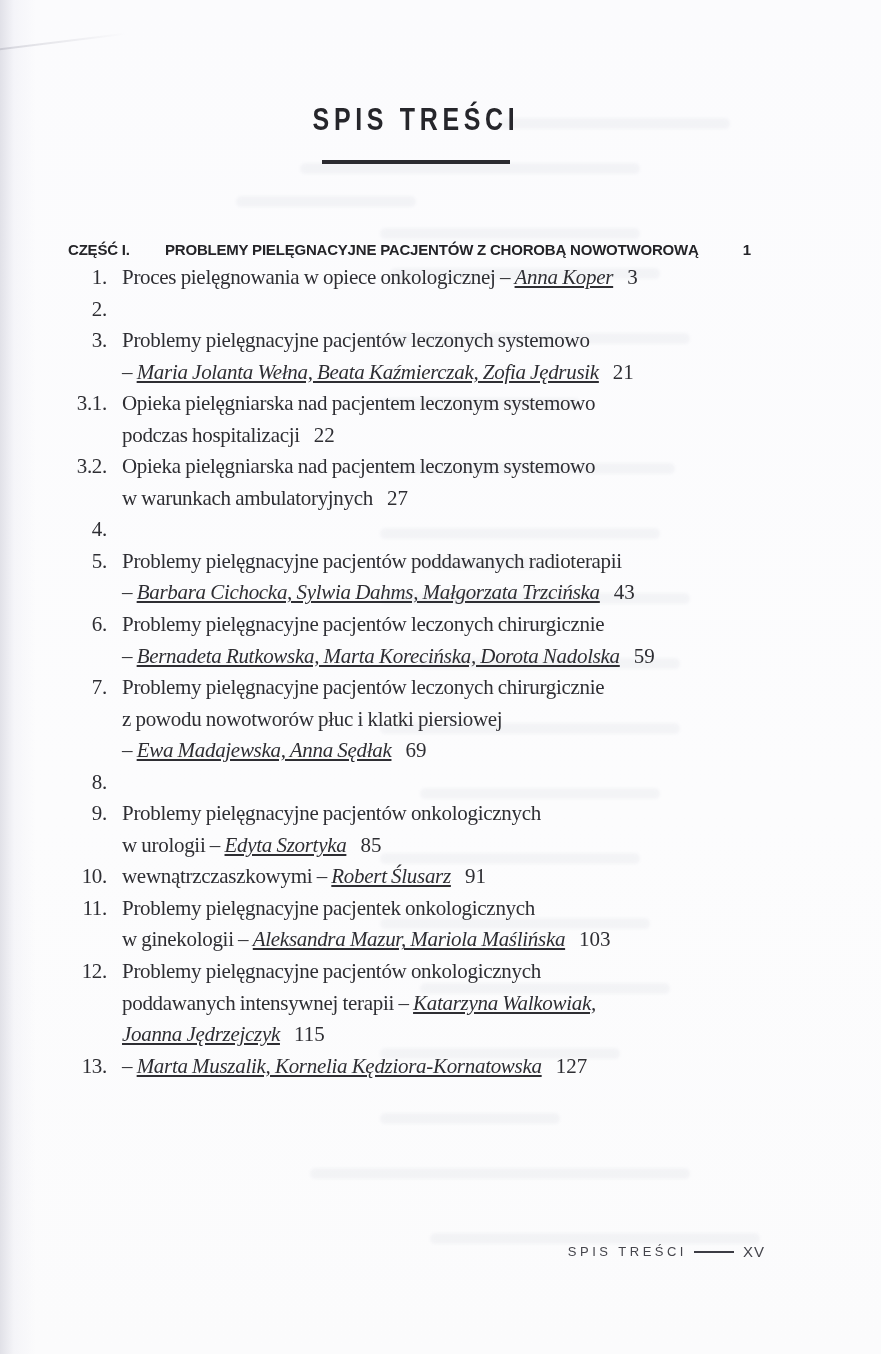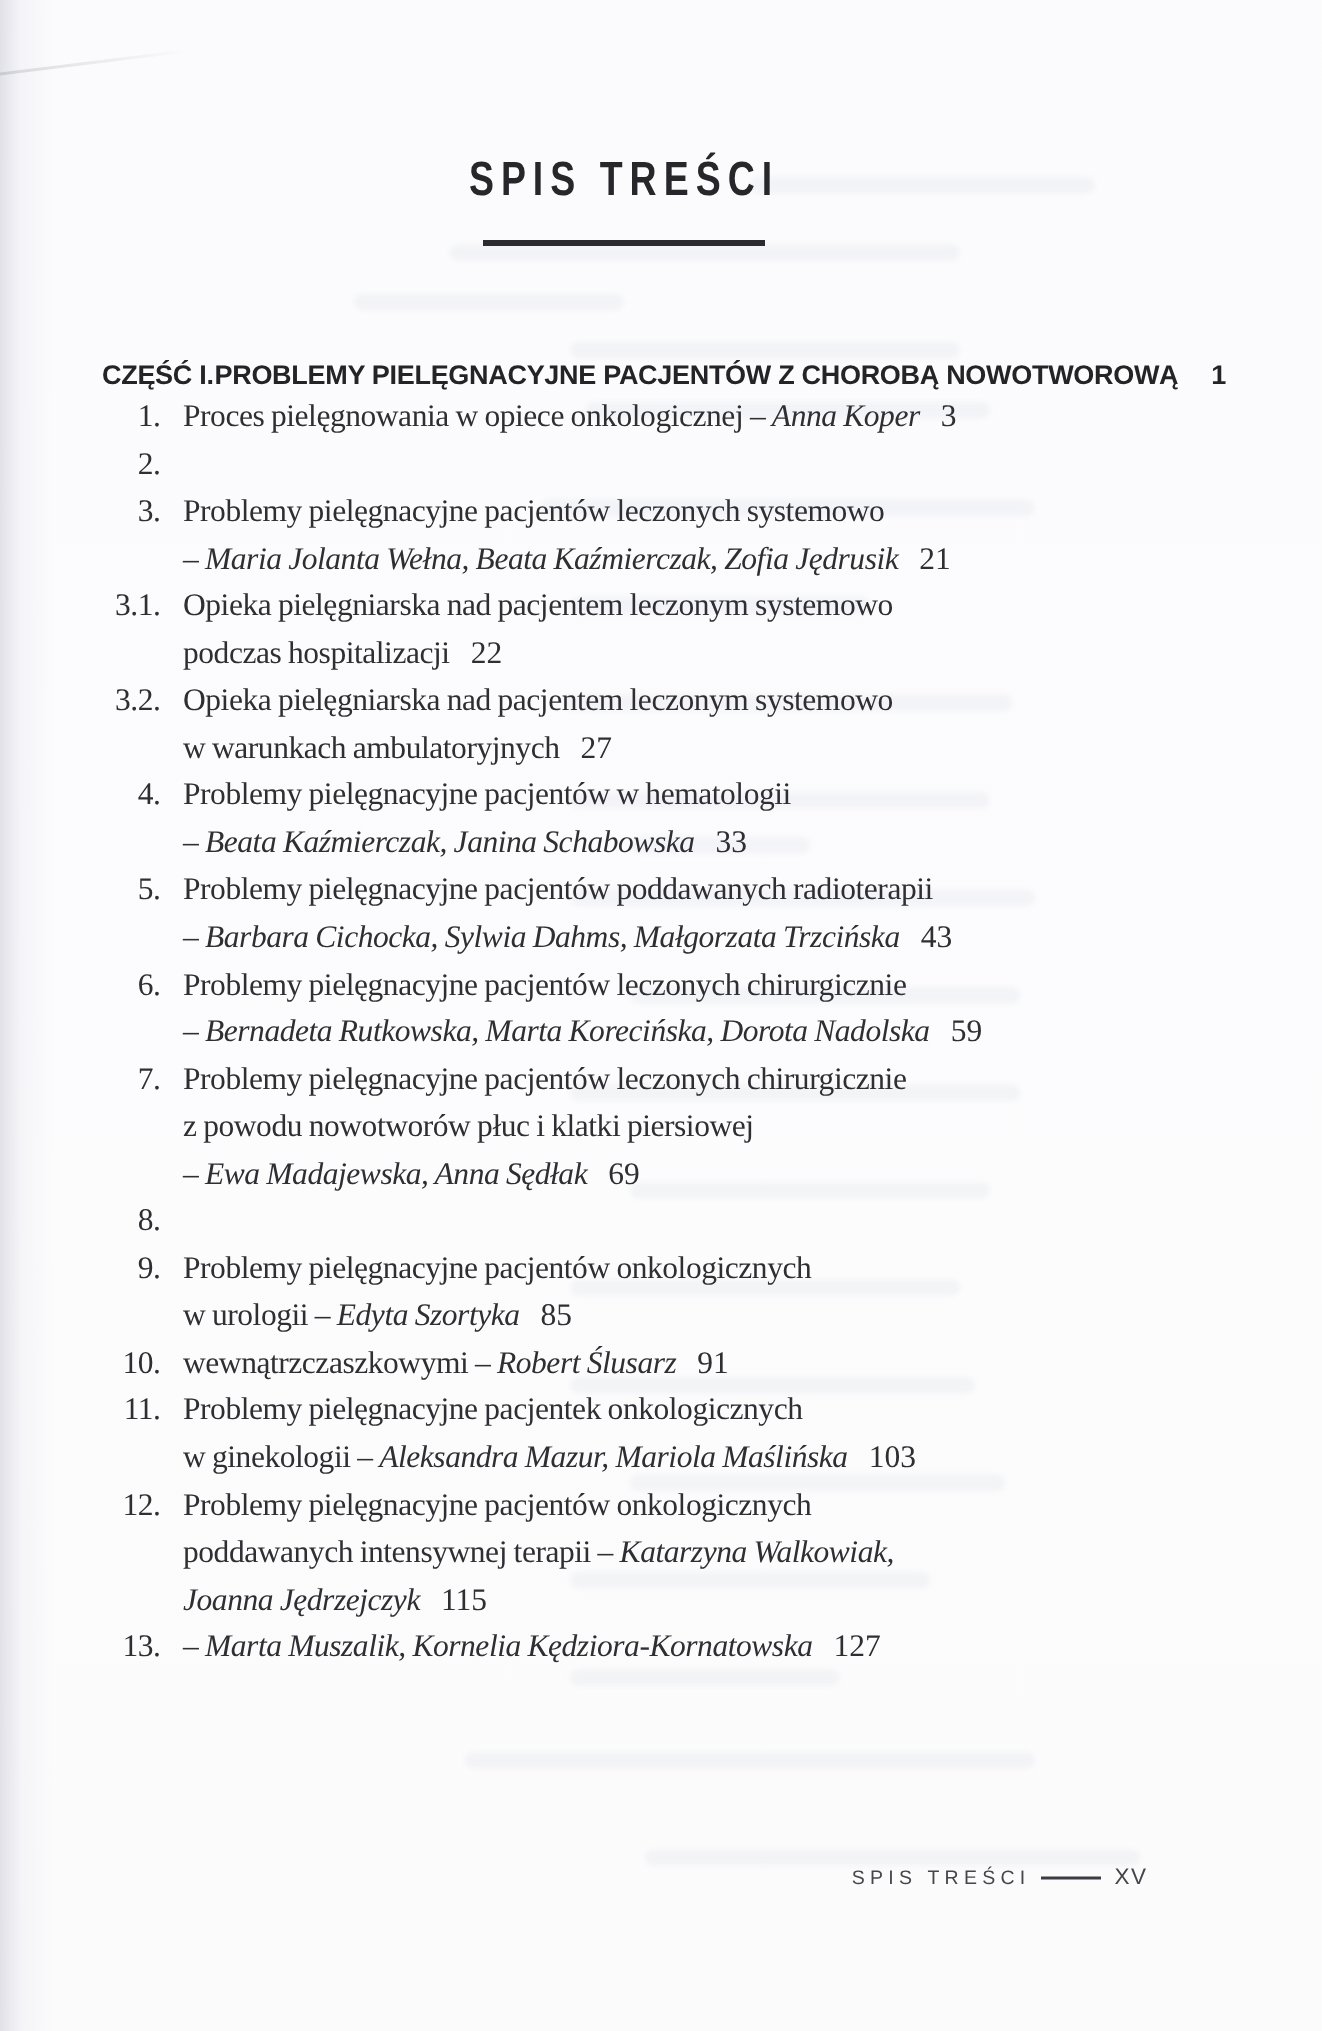--- a/index.html
+++ b/index.html
@@ -36,38 +36,38 @@
   }
   .title-rule{
     position:absolute;top:160px;left:322px;width:188px;height:4px;
     background:#2b2b30;
   }
 
   .toc{position:absolute;top:240px;left:68px;width:760px;color:#2e2e33;}
   .part-heading{
     display:flex;align-items:baseline;
     font-family:"Liberation Sans", sans-serif;
-    font-weight:700;font-size:18px;line-height:20px;
-    letter-spacing:-.2px;color:#242428;white-space:nowrap;
+    font-weight:700;font-size:15px;line-height:20px;
+    letter-spacing:-.2px;color:#242428;white-space:nowrap;gap:22px;
   }
   .part-label{flex:0 0 75px;}
   .part-page{margin-left:22px;}
 
   ul.toc-list{list-style:none;margin:2px 0 0 0;padding:0;}
   li.toc-item{display:flex;align-items:flex-start;}
   .num{
     flex:0 0 39px;text-align:right;margin-right:15px;
     font-size:21px;line-height:31.55px;letter-spacing:-.3px;
   }
   .lines{min-width:0;}
   .line{
     white-space:nowrap;font-size:21px;line-height:31.55px;
     letter-spacing:-.3px;word-spacing:-.5px;
   }
-  .au{font-style:italic;}
+  .au{font-style:italic;text-decoration:underline;}
   .pg{margin-left:14px;letter-spacing:0;}
 
   .footer{
     position:absolute;top:1241px;right:116px;z-index:1;
     display:flex;align-items:center;
     font-family:"Liberation Sans", sans-serif;
     color:#45454c;white-space:nowrap;
   }
   .footer-label{font-size:13px;line-height:22px;letter-spacing:3.5px;}
   .footer-dash{width:40px;height:2px;background:#3c3c44;margin:0 9px 0 7px;}
@@ -140,24 +140,20 @@
           </li>
           <li class="toc-item">
             <span class="num">3.2.</span>
             <div class="lines">
               <div class="line"><span>Opieka pielęgniarska nad pacjentem leczonym systemowo</span></div>
               <div class="line"><span>w warunkach ambulatoryjnych</span><span class="pg">27</span></div>
             </div>
           </li>
           <li class="toc-item">
             <span class="num">4.</span>
-            <div class="lines">
-              <div class="line"><span>Problemy pielęgnacyjne pacjentów w hematologii</span></div>
-              <div class="line"><span>– </span><span class="au">Beata Kaźmierczak, Janina Schabowska</span><span class="pg">33</span></div>
-            </div>
           </li>
           <li class="toc-item">
             <span class="num">5.</span>
             <div class="lines">
               <div class="line"><span>Problemy pielęgnacyjne pacjentów poddawanych radioterapii</span></div>
               <div class="line"><span>– </span><span class="au">Barbara Cichocka, Sylwia Dahms, Małgorzata Trzcińska</span><span class="pg">43</span></div>
             </div>
           </li>
           <li class="toc-item">
             <span class="num">6.</span>

